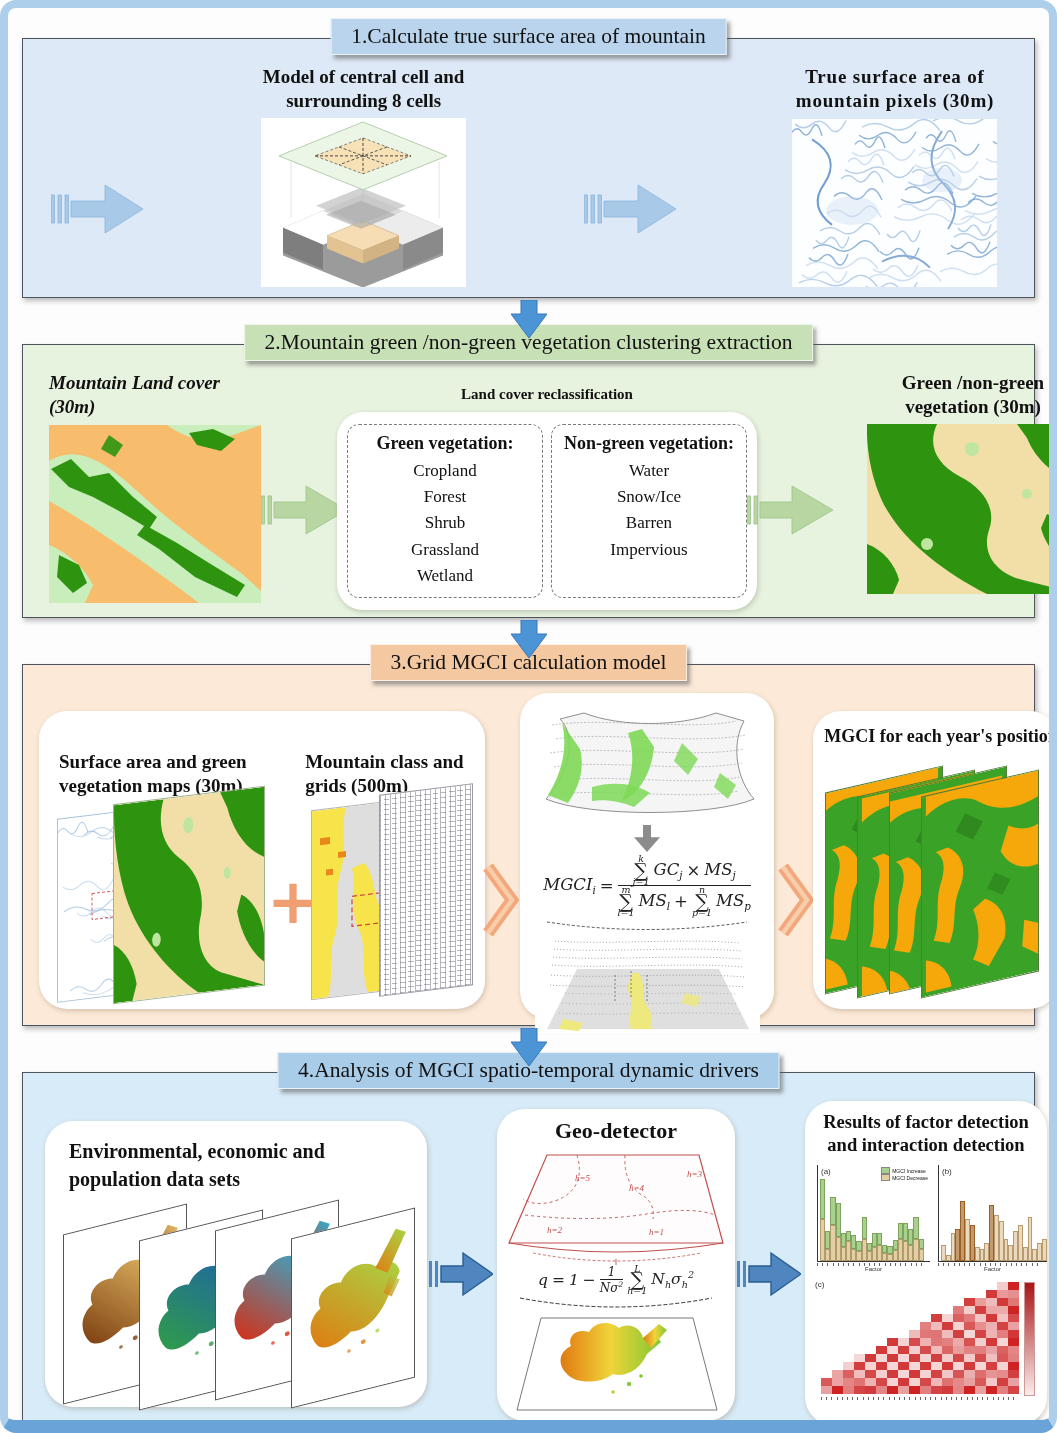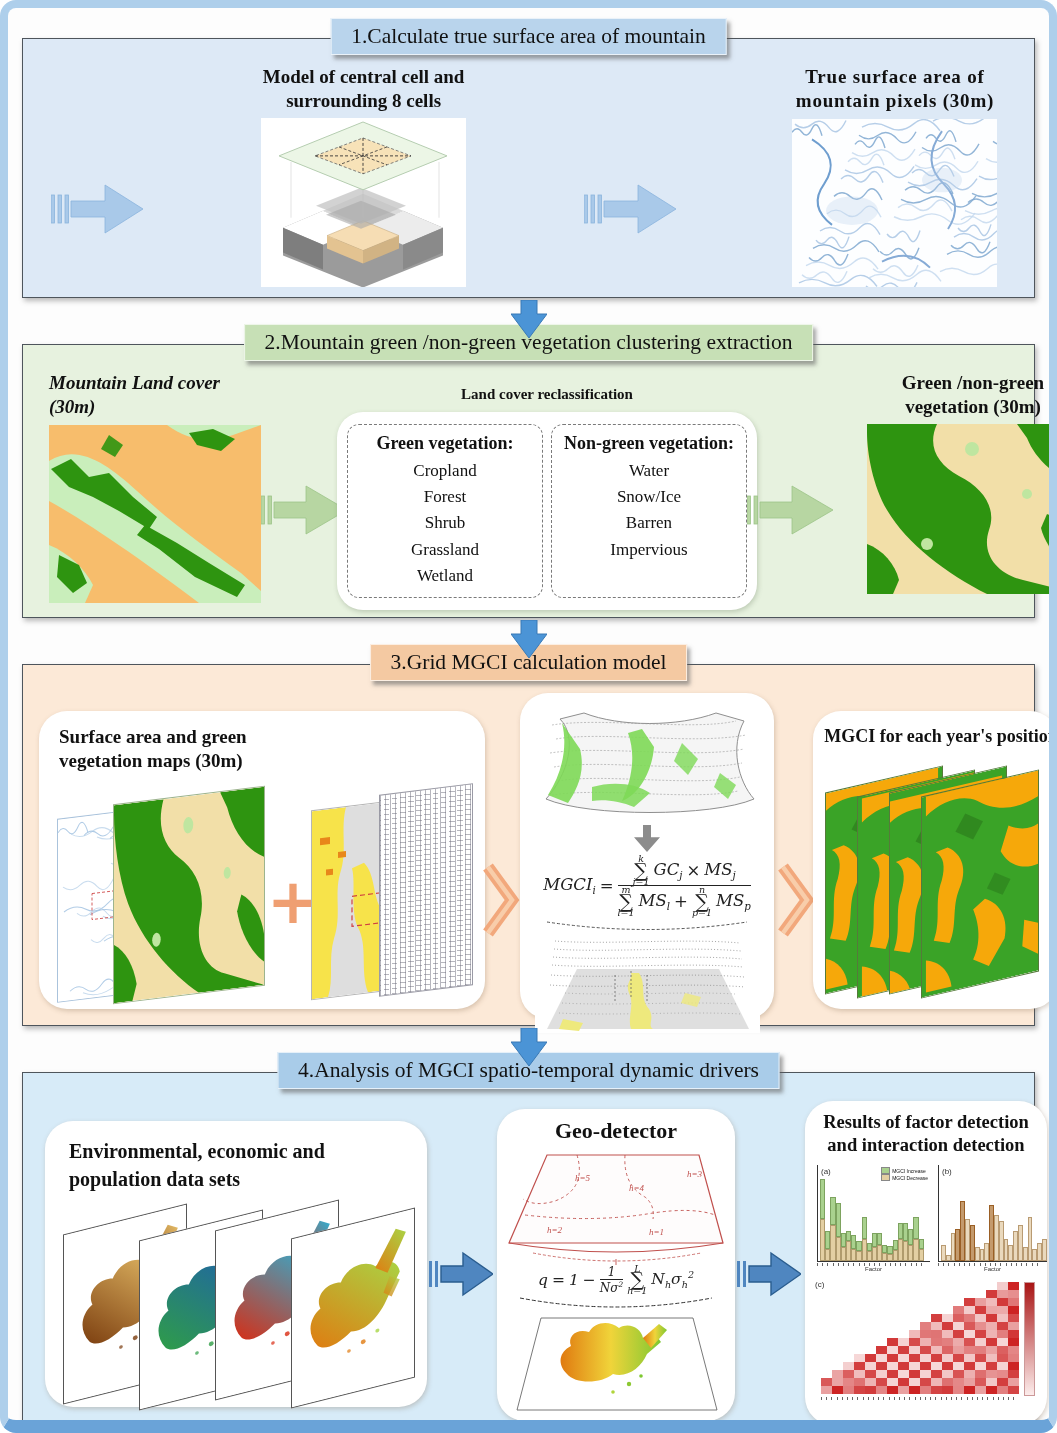--- a/index.html
+++ b/index.html
@@ -232,22 +232,23 @@
   </div>
 
   <div class="down-arrow" style="top:612px;"><svg width="100%" height="100%" viewBox="0 0 36 38" preserveAspectRatio="none">
         <path d="M10,0 h16 v14 h10 L18,38 L0,14 h10 Z" fill="#4b94d6" stroke="#3879b5" stroke-width="1"></path>
       </svg></div>
 
   <div class="section" style="top: 656px; height: 360px; background: rgb(252, 233, 215);">
     <div class="sec-header" style="background: rgb(244, 201, 162);">3.Grid MGCI calculation model</div>
 
     <div class="card" style="left:16px;top:46px;width:446px;height:298px;">
-      <div style="display:flex;gap:14px;padding:14px 16px 0 20px;">
+      <div style="display:flex;gap:14px;padding:14px 16px 0 20px;margin-top:25px;">
         <div class="lbl" style="width:238px;">Surface area and green vegetation maps (30m)</div>
+        <div class="lbl" style="width:168px;">Mountain class and grids (500m)</div>
       </div>
       <div style="position:absolute;left:16px;top:82px;right:10px;bottom:8px;">
         <div class="plane" style="left:2px;top:18px;width:126px;height:182px;transform:skewY(-7deg);border:.8px solid #aac3dc;background:#fff;"><svg width="100%" height="100%" viewBox="0 0 126 182" preserveAspectRatio="none">
               <rect width="126" height="182" fill="#fff"></rect>
    <path d="M0,13 q5,-7 10,0 t10,-3.5 t10,7" fill="none" stroke="#9dbfe0" stroke-width="1" opacity="0.8"></path>
               <path d="M53,50 q11.5,7 23,0 t23,3.5 t23,-7" fill="none" stroke="#bcd3ea" stroke-width="1" opacity="0.8"></path>
               <path d="M106,87 q9,-7 18,0 t18,-3.5 t18,7" fill="none" stroke="#9dbfe0" stroke-width="1" opacity="0.8"></path>
               <path d="M33,124 q6.5,7 13,0 t13,3.5 t13,-7" fill="none" stroke="#bcd3ea" stroke-width="1" opacity="0.8"></path>
               <path d="M86,161 q13,-7 26,0 t26,-3.5 t26,7" fill="none" stroke="#9dbfe0" stroke-width="1" opacity="0.8"></path>
               <path d="M13,16 q10.5,7 21,0 t21,3.5 t21,-7" fill="none" stroke="#bcd3ea" stroke-width="1" opacity="0.8"></path>

